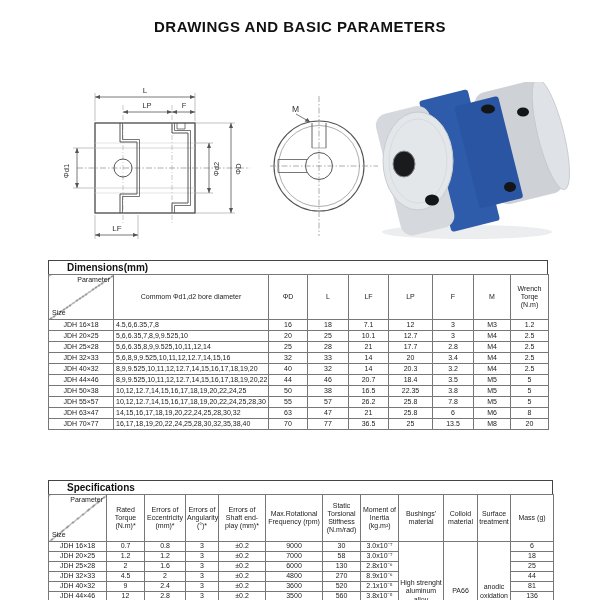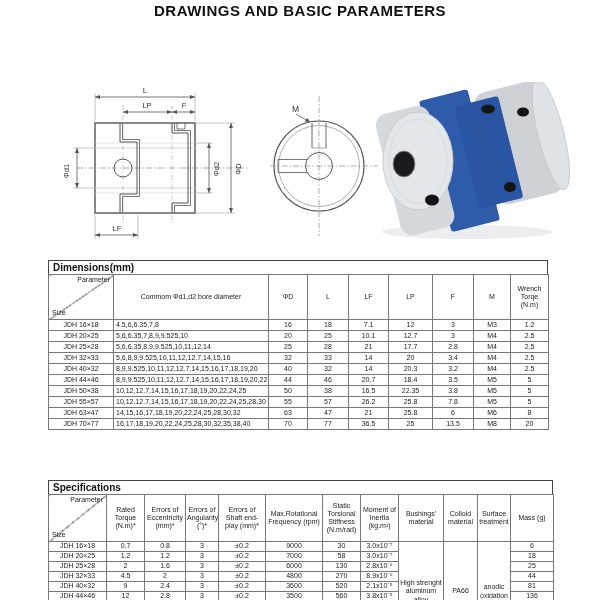--- a/index.html
+++ b/index.html
@@ -1,35 +1,35 @@
 <!DOCTYPE html>
 <html><head>
 <meta charset="utf-8">
 <style>
   html,body{margin:0;padding:0;}
   body{
     width:600px;height:600px;position:relative;background:#fff;
     font-family:"Liberation Sans", sans-serif;color:#222;overflow:hidden;
   }
   .page-title{
-    position:absolute;top:2px;left:0;width:600px;text-align:center;
+    position:absolute;top:18px;left:0;width:600px;text-align:center;
     font-size:15px;font-weight:bold;letter-spacing:.5px;color:#111;
   }
   .fig{position:absolute;}
   #side-view{left:25px;top:85px;}
   #front-view{left:270px;top:88px;}
   #photo{left:372px;top:82px;}
   svg text{font-family:"Liberation Sans",sans-serif;fill:#333;}
 
   .tbl-section{position:absolute;left:48px;}
   #dims-section{top:260px;width:500px;}
   #specs-section{top:436px;width:505px;margin-top:44px;}
   .tbl-title{
     border:1px solid #444;border-bottom:none;font-weight:bold;font-size:10px;
-    padding:1px 4px;line-height:11px;background:#fff;color:#111;
+    padding:1px 18px;line-height:11px;background:#fff;color:#111;
   }
   table{border-collapse:collapse;table-layout:fixed;background:#fff;}
   #dim-table{width:500px;}
   #spec-table{width:505px;}
   th,td{
     border:1px solid #777;font-size:7px;font-weight:normal;
     text-align:center;vertical-align:middle;padding:0;line-height:1.15;
     overflow:hidden;white-space:normal;color:#222;
   }
   table{border:1px solid #444;}

